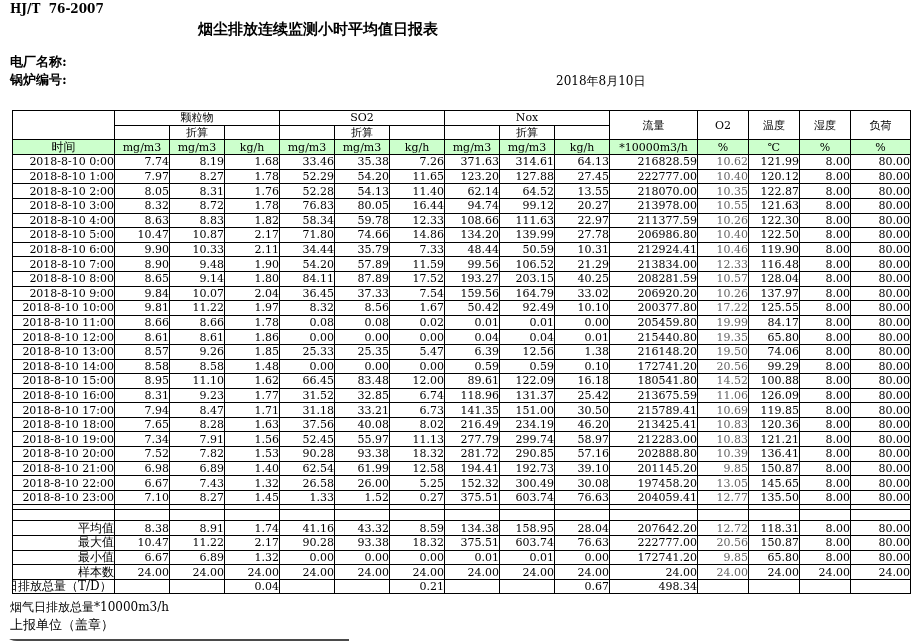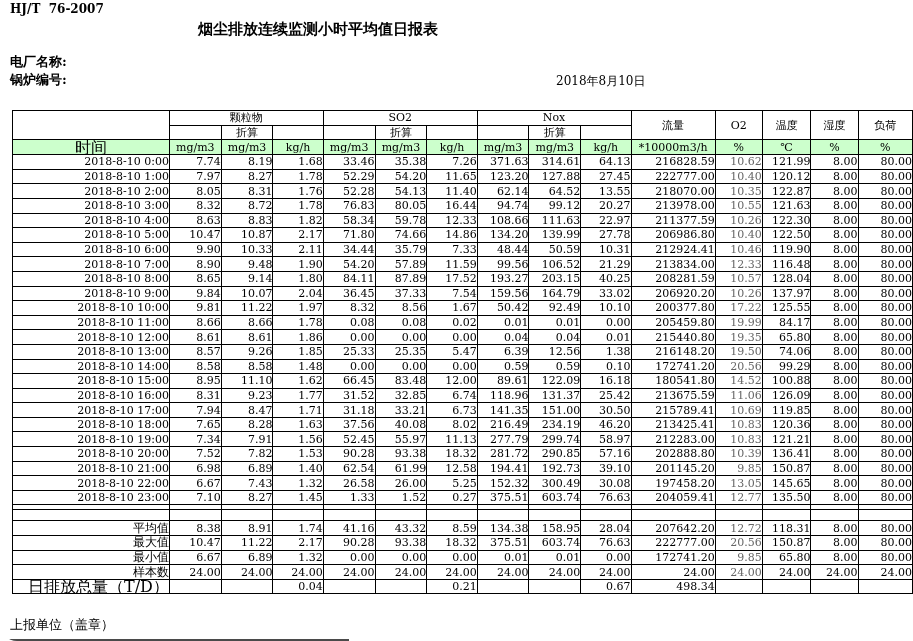--- a/index.html
+++ b/index.html
@@ -27,25 +27,25 @@
   .c-flow { width:88px; }
   .c-sm   { width:51px; }
   .c-last { width:60px; }
 
   table.report td {
     border:1px solid #000; padding:0; overflow:hidden; white-space:nowrap;
     font-size:11px; line-height:13px; height:13.6px;
   }
   thead td { text-align:center; font-size:12px; height:12px; }
   thead tr.units td { height:14px; background:#ccffcc; font-size:11px; }
-  thead tr.units td.time-h { font-size:16px; }
+  thead tr.units td.time-h { font-size:12px; }
   tbody td { text-align:right; padding-right:5px; }
   tbody td.time-cell { font-size:11px; }
   tbody td.sum-lbl { font-size:12px; }
-  tbody td.total-label { text-align:left; padding-right:0; text-indent:-7px; font-size:16px;padding-left:22px; }
+  tbody td.total-label { text-align:left; padding-right:0; text-indent:-7px; font-size:12px; }
   tbody td.o2 { color:#666; }
   tbody tr.blank td { height:4px; }
   tbody tr.blank2 td { height:10px; }
 </style>
 </head>
 <body>
 
 <div class="page">
   <div class="abs std-code">HJ/T  76-2007</div>
   <div class="abs title">烟尘排放连续监测小时平均值日报表</div>
@@ -636,16 +636,17 @@
           <td class="num-cell">0.67</td>
           <td class="num-cell">498.34</td>
           <td class="num-cell o2"></td>
           <td class="num-cell"></td>
           <td class="num-cell"></td>
           <td class="num-cell"></td>
         </tr>
       </tbody>
   </table>
 
+  <div class="abs footer1">烟气日排放总量*10000m3/h</div>
   <div class="abs footer2">上报单位（盖章）</div>
   <div class="abs footer3">单位</div>
   <div class="bottom-line"></div>
 </div>
 
 </body></html>

